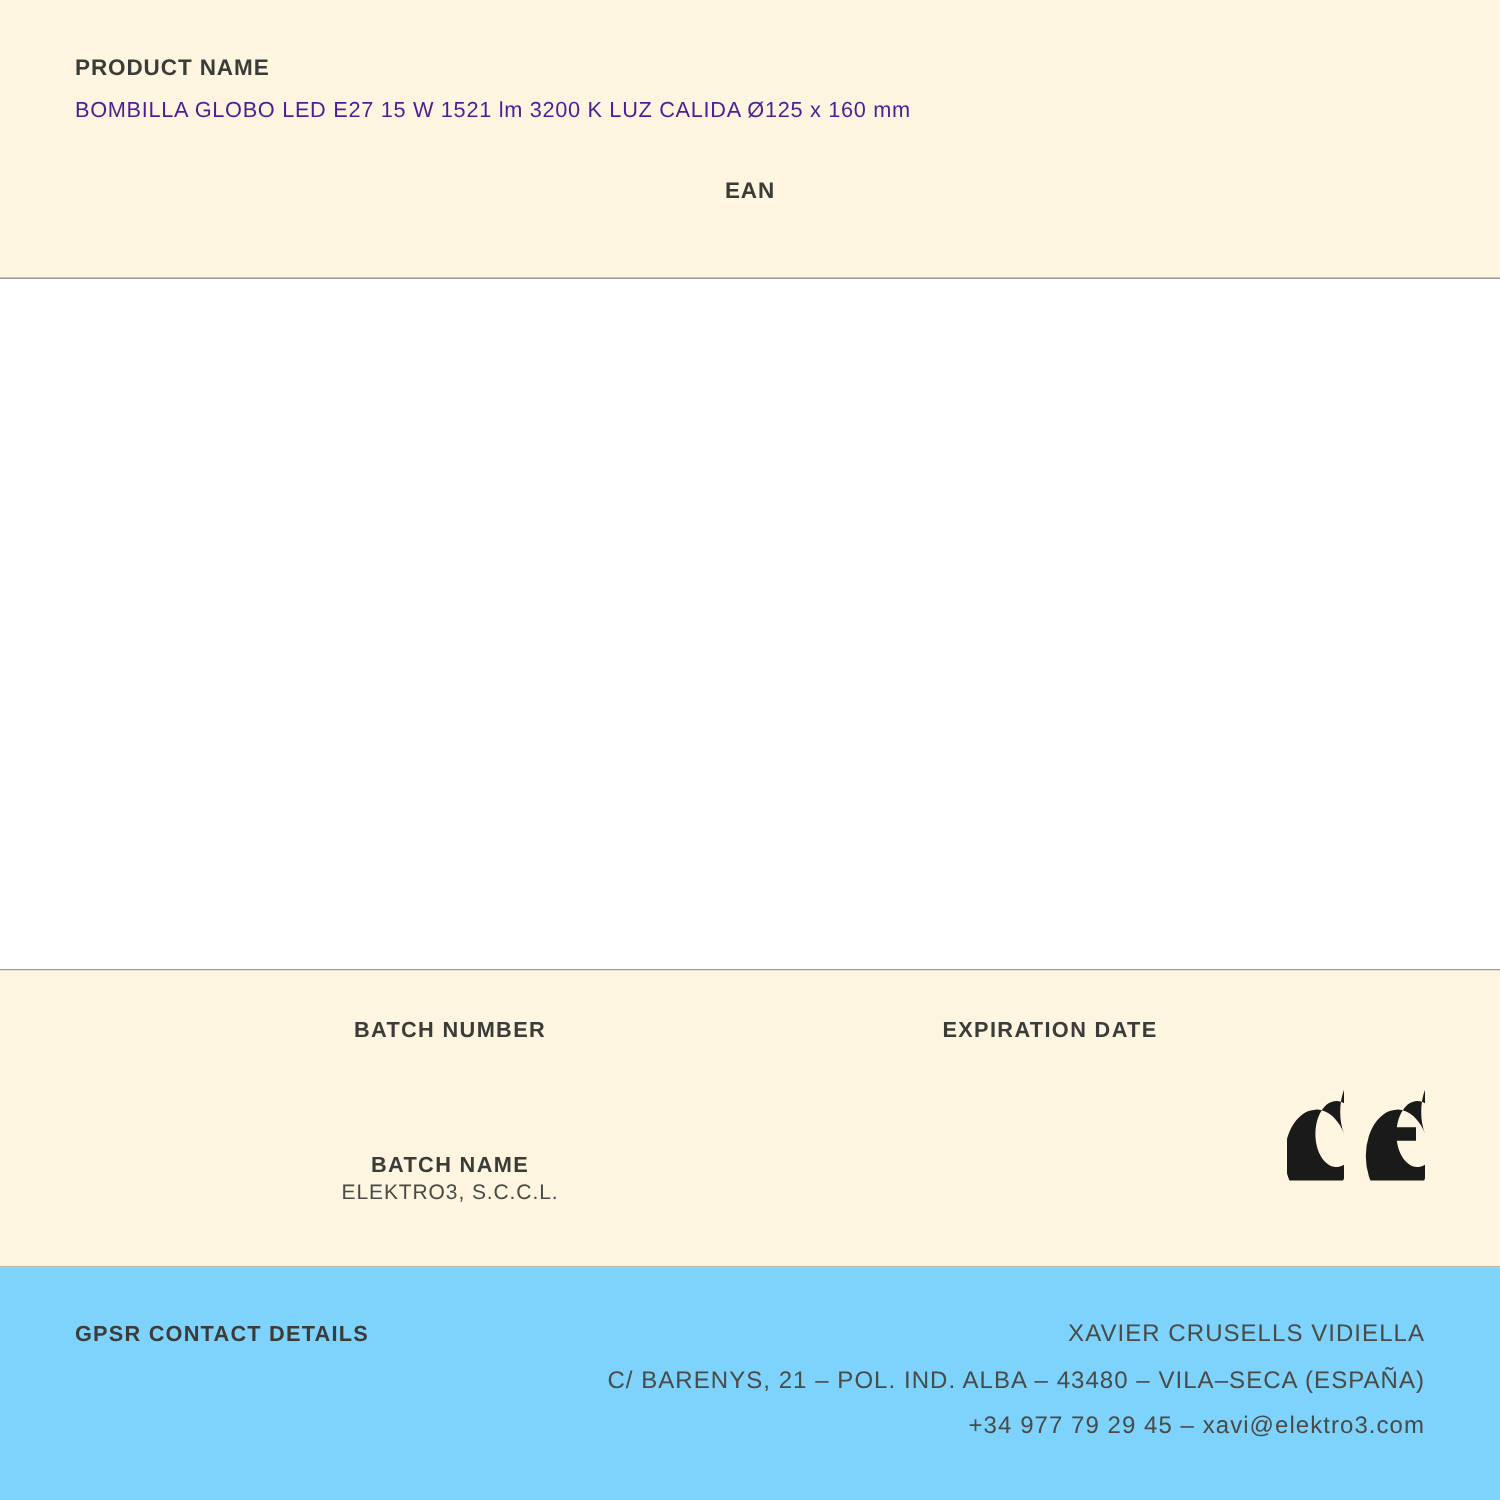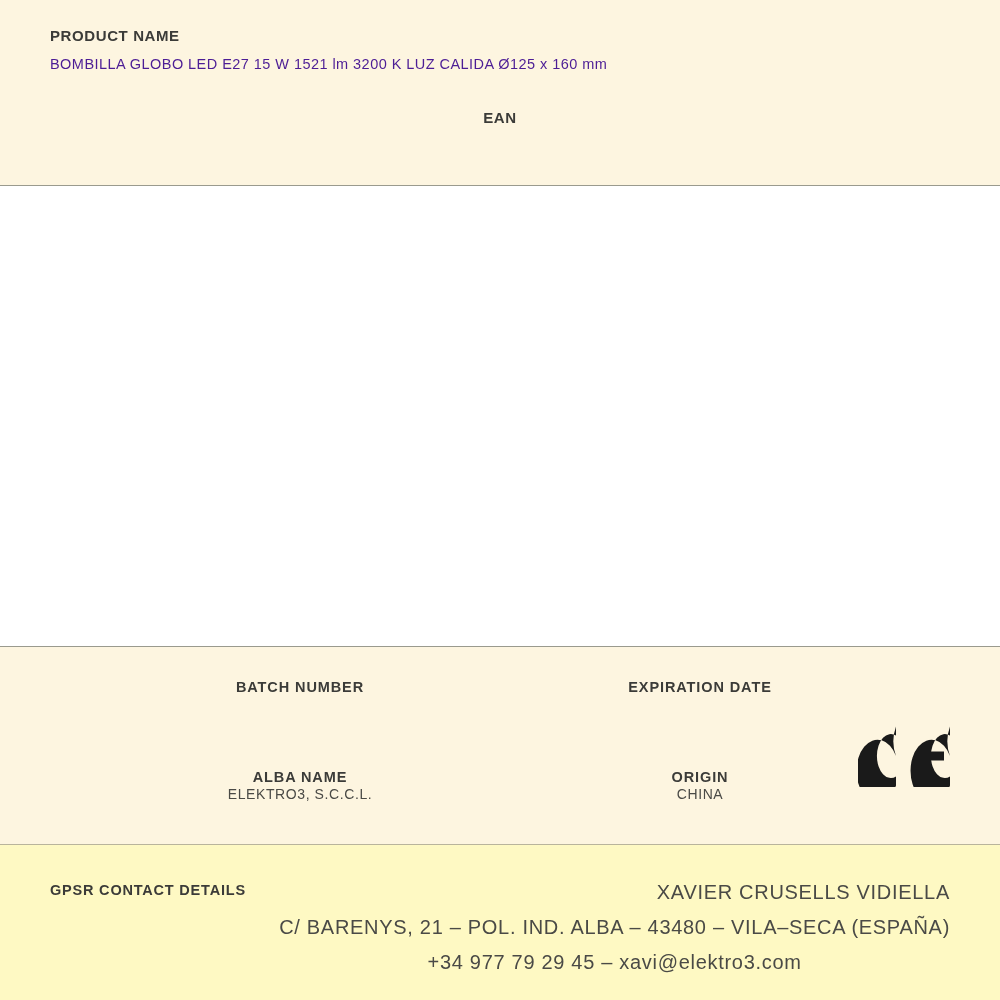--- a/index.html
+++ b/index.html
@@ -29,21 +29,21 @@
     padding: 22px 50px 0 50px;
     height: 186px;
     border-bottom: 1px solid #9a9a8e;
     position: relative;
   }
   .field-label {
     font-size: 15px;
     font-weight: bold;
     letter-spacing: 0.6px;
     color: #3b3b38;
-    margin: 6px 0 11px 0;
+    margin: 16px 0 11px 0;
     line-height: 1.1;
   }
   .field-value {
     font-size: 14.5px;
     letter-spacing: 0.45px;
     color: #4c1d95;
     margin: 0;
     line-height: 1.2;
     font-weight: 400;
   }
@@ -100,45 +100,45 @@
     position: absolute;
     right: 50px;
     top: 78px;
     width: 92px;
     height: 62px;
   }
   .ce-mark svg { display: block; }
 
   
   .footer {
-    background: #fef9c3;
+    background: #7dd3fc;
     height: 155px;
     padding: 36px 50px 0 50px;
     position: relative;
     display: flex;
     justify-content: space-between;
     align-items: flex-start;
   }
   .gpsr-label {
     font-size: 14.5px;
     font-weight: bold;
     letter-spacing: 0.8px;
     color: #3b3b38;
     line-height: 1.2;
     padding-top: 1px;
   }
   .gpsr-lines {
     text-align: right;
-    font-size: 20px;
+    font-size: 16px;
     letter-spacing: 0.7px;
     color: #4a4a46;
     line-height: 1.1;
   }
   .gpsr-lines div { margin-bottom: 13px; }
-  .gpsr-lines div:last-child { margin-bottom: 16px; text-align: center; }
+  .gpsr-lines div:last-child { margin-bottom: 16px; }
 </style>
 </head>
 <body>
 
 <div class="sheet">
 
   <div class="top-section">
     <div class="field-block">
       <div class="field-label">PRODUCT NAME</div>
       <div class="field-value">BOMBILLA GLOBO LED E27 15 W 1521 lm 3200 K LUZ CALIDA Ø125 x 160 mm</div>
@@ -157,28 +157,24 @@
         <div class="c-label">EXPIRATION DATE</div>
         <div class="c-value"></div>
       </div>
 
       <div class="cell cell-batch">
         <div class="c-label">BATCH NUMBER</div>
         <div class="c-value"></div>
       </div>
 
       <div class="cell cell-legal">
-        <div class="c-label">ALBA NAME</div>
+        <div class="c-label">BATCH NAME</div>
         <div class="c-value">ELEKTRO3, S.C.C.L.</div>
       </div>
 
-      <div class="cell cell-origin">
-        <div class="c-label">ORIGIN</div>
-        <div class="c-value">CHINA</div>
-      </div>
 
       <div class="ce-mark">
         <svg width="92" height="62" viewBox="0 0 92 62" xmlns="http://www.w3.org/2000/svg">
 
           <path d="M38 31 A 21 31 0 1 0 38 60.5 L 38 51.5 A 14 22 0 1 1 38 10.5 L 38 1.5 A 21 31 0 0 0 38 31 Z" fill="#1a1a1a"></path>
 
           <path d="M92 31 A 21 31 0 1 0 92 60.5 L 92 51.5 A 14 22 0 1 1 92 10.5 L 92 1.5 A 21 31 0 0 0 92 31 Z" fill="#1a1a1a"></path>
           <rect x="60" y="26.5" width="26" height="9" fill="#1a1a1a"></rect>
         </svg>
       </div>

